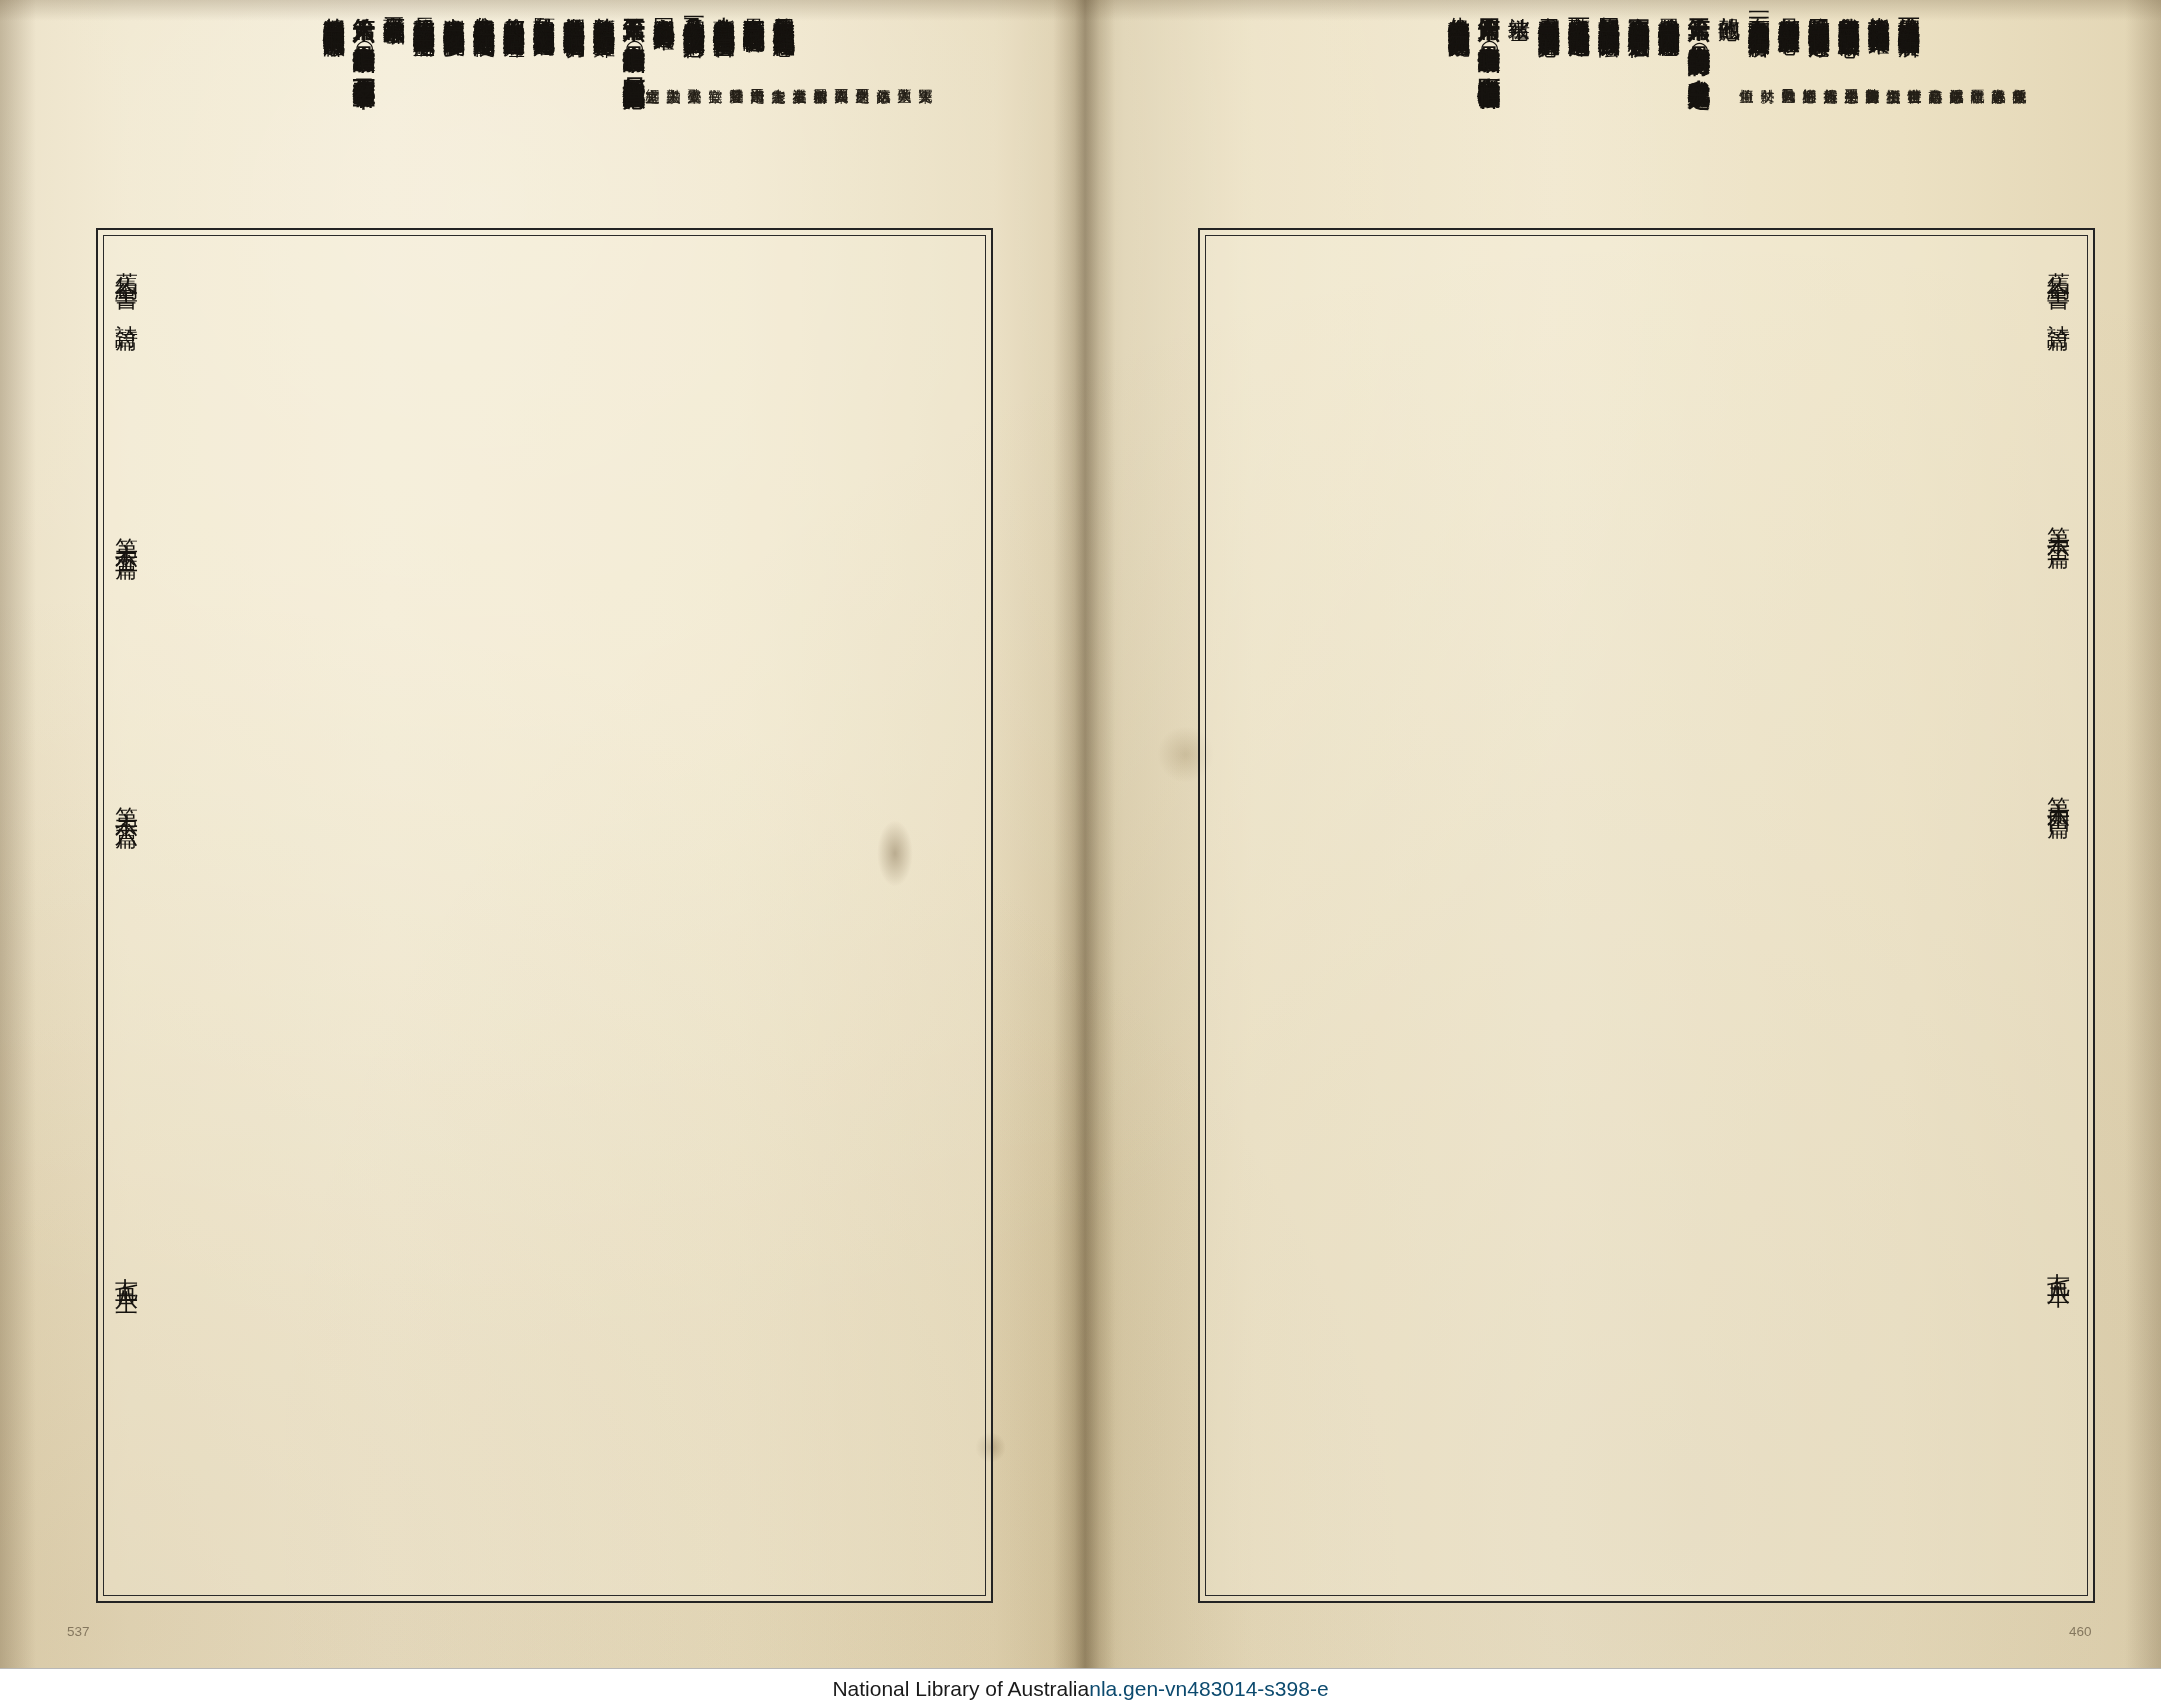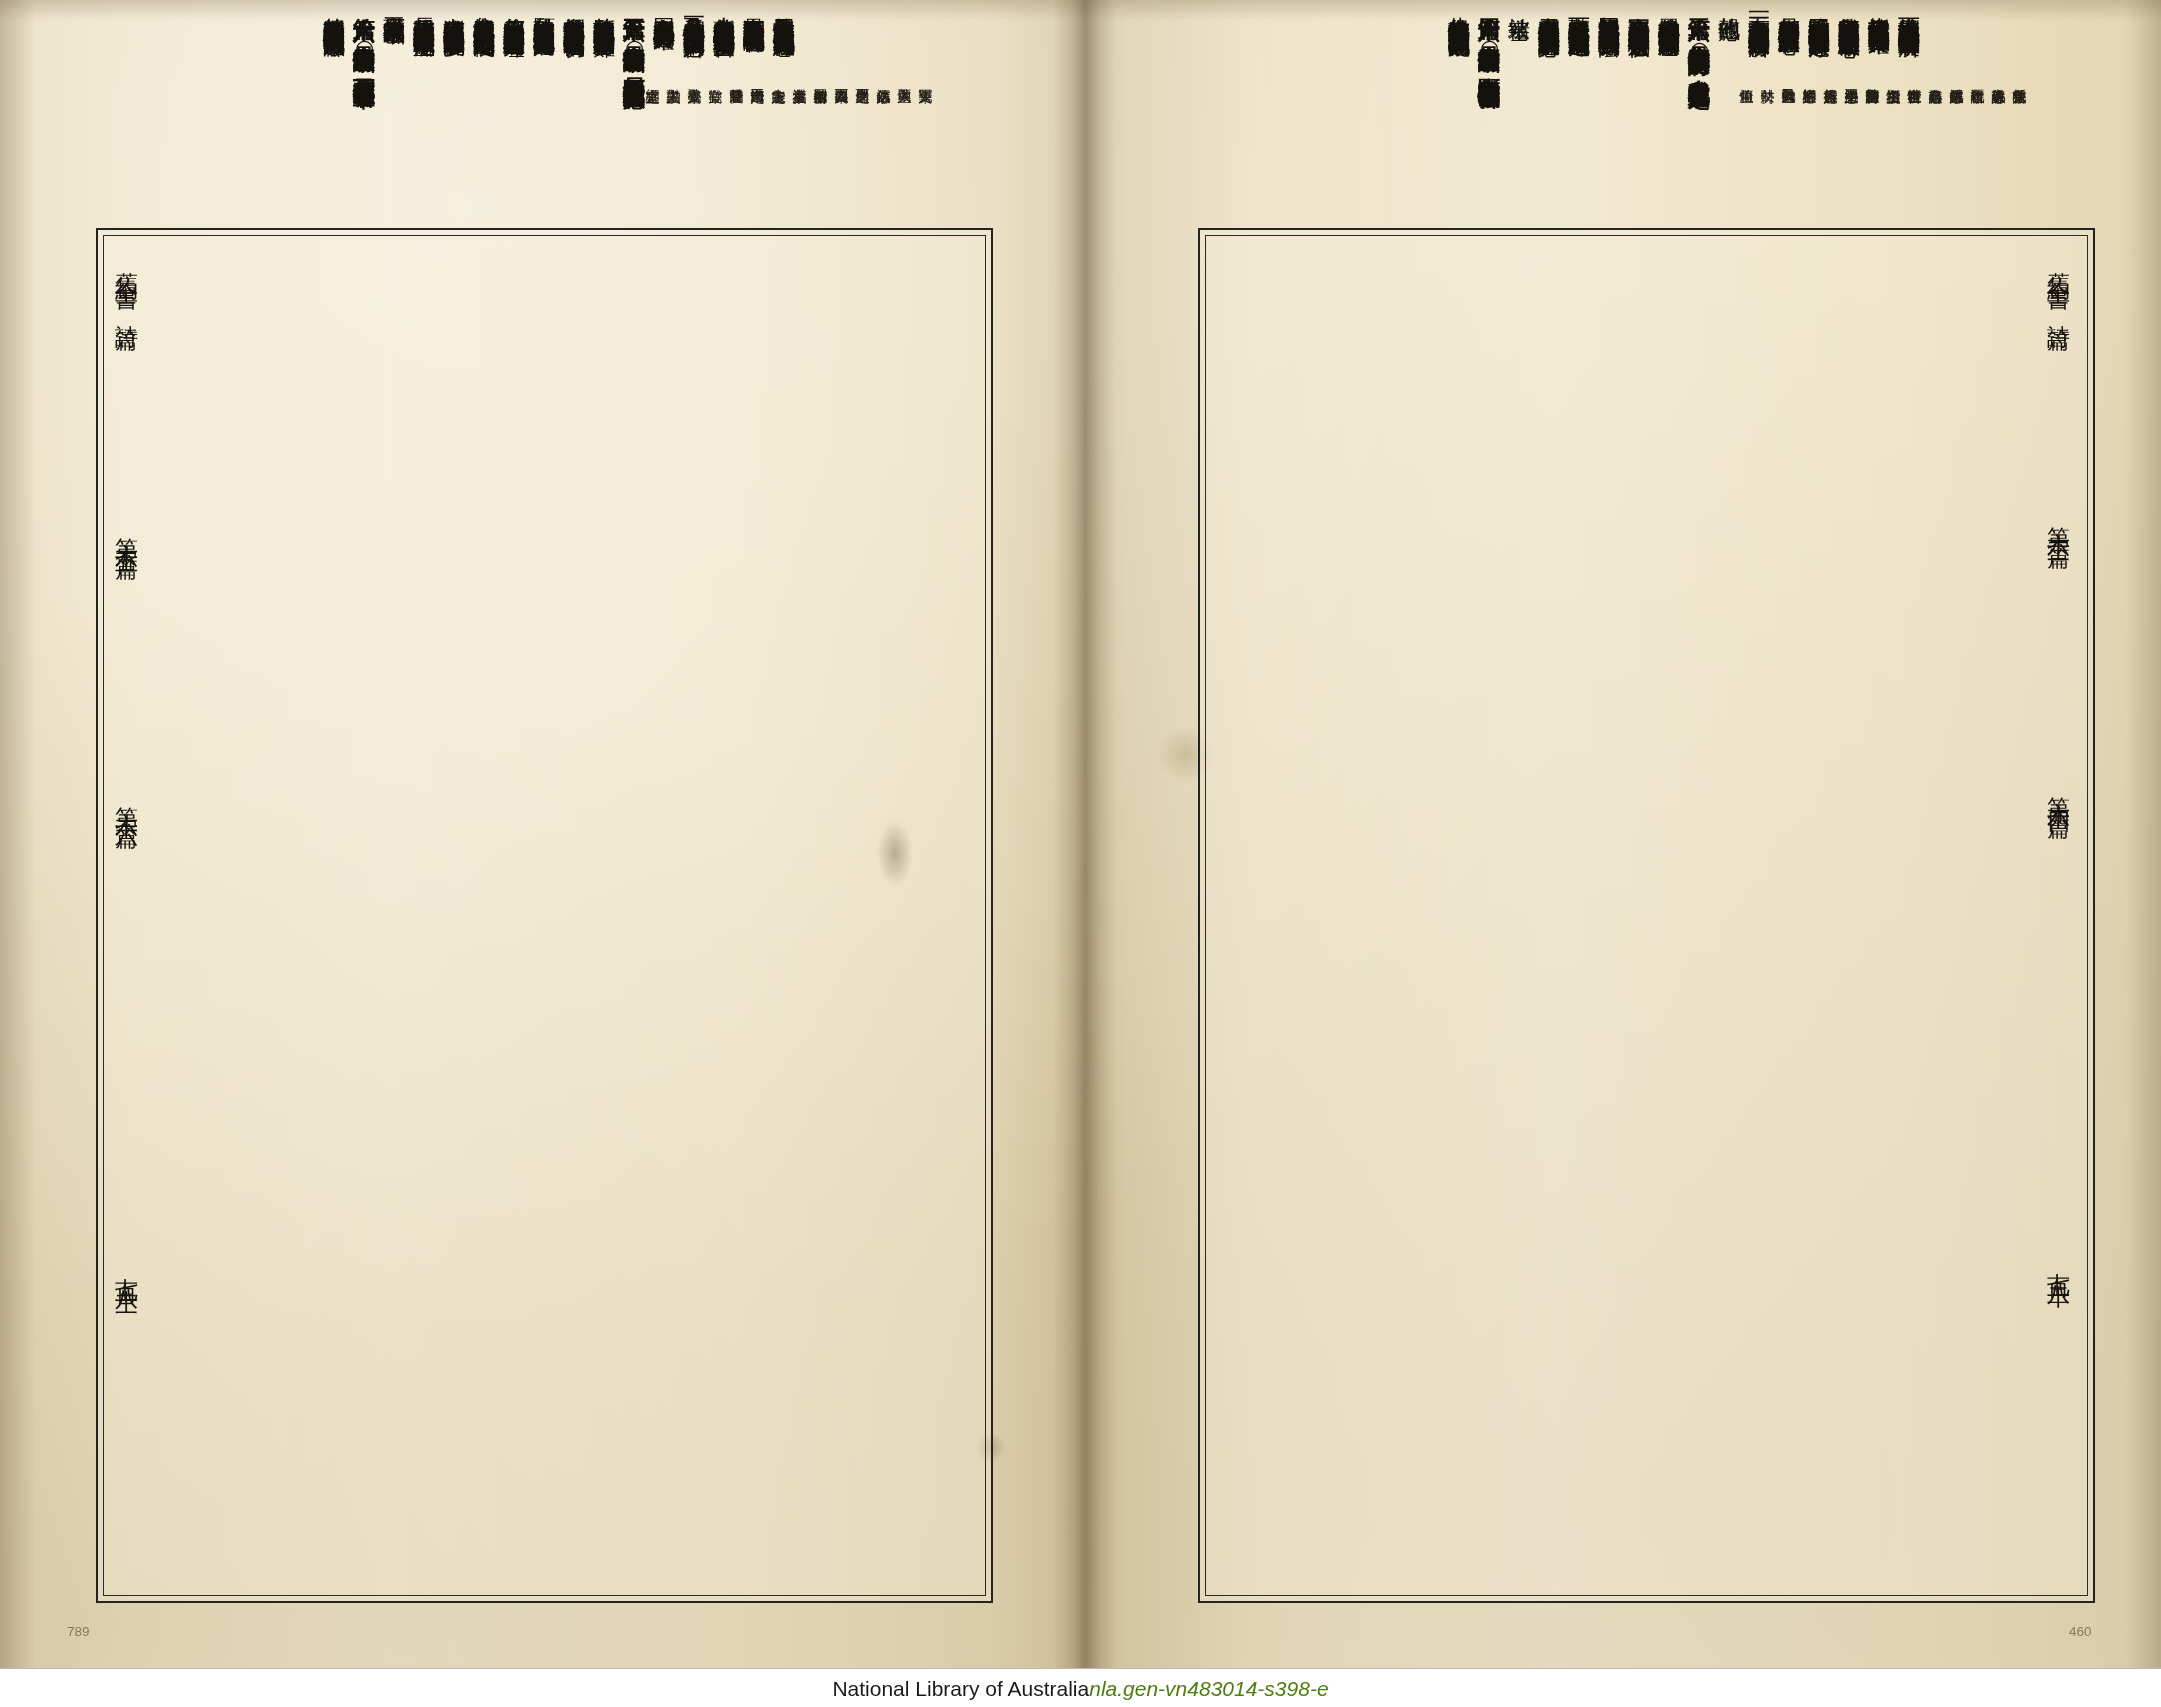--- a/index.html
+++ b/index.html
@@ -63,22 +63,21 @@
     display: flex;
     align-items: center;
     justify-content: center;
     padding: 0 13.5px;
     box-sizing: border-box;
     font-family: "Liberation Sans", sans-serif;
     font-size: 21px;
     color: #1a1a1a;
   }
   .footer-bar .credit-right {
-    color: #4d7c0f;
-    font-style: italic;
+    color: #0c4a6e;
   }
   
   .block {
     position: absolute;
     border: 2.6px solid #232323;
     box-sizing: border-box;
     background: rgba(247,240,222,0.35);
   }
   .block-inner {
     position: absolute;
@@ -296,21 +295,21 @@
       <div class="vcol">願足沾你宮內你聖殿的美福救我們的上帝顯威嚴賜恩典應允我們地極海角遠處的人</div>
       <div class="vcol">都仰賴主主用大力立定山陵以全能爲帶束繫停息海濤之聲和海波之聲止住列邦的喧嘩</div>
       <div class="vcol">住在地極的人都因你的異跡敬畏你你使日出日沒之地的人都歡呼你眷念地土降雨滋潤使</div>
       <div class="vcol">出產豐盛上帝的河水甚滿足使地生百穀豫備人用你澆灌田畝灑勻土塊降甘霖滋潤使多</div>
       <div class="vcol">長禾苗你賜恩使年歲收成你無論何往都降恩膏草野均沾膏山岡無不歡呼牧地蓋滿羊</div>
       <div class="vcol">羣平原鋪徧禾稼人都歡躍歌唱</div>
       <div class="vcol heading">第六十六篇 這是大衛所作的詩使伶長歌唱○普天下人你們都須向上帝歡呼歌頌上帝名</div>
       <div class="vcol">的榮耀讚美上帝將榮耀歸與上帝當對上帝說你所行的何其可懼因你的大能仇敵都歸服</div>
     </div>
 
-    <div class="corner-num" style="left:67px;top:1624px;">789</div>
+    <div class="corner-num" style="left:67px;top:1624px;">537</div>
   </div>
 
   <div class="footer-bar">
     <span>National Library of Australia</span>
     <span class="credit-right">nla.gen-vn483014-s398-e</span>
   </div>
 </div>
 
 
 </body></html>

